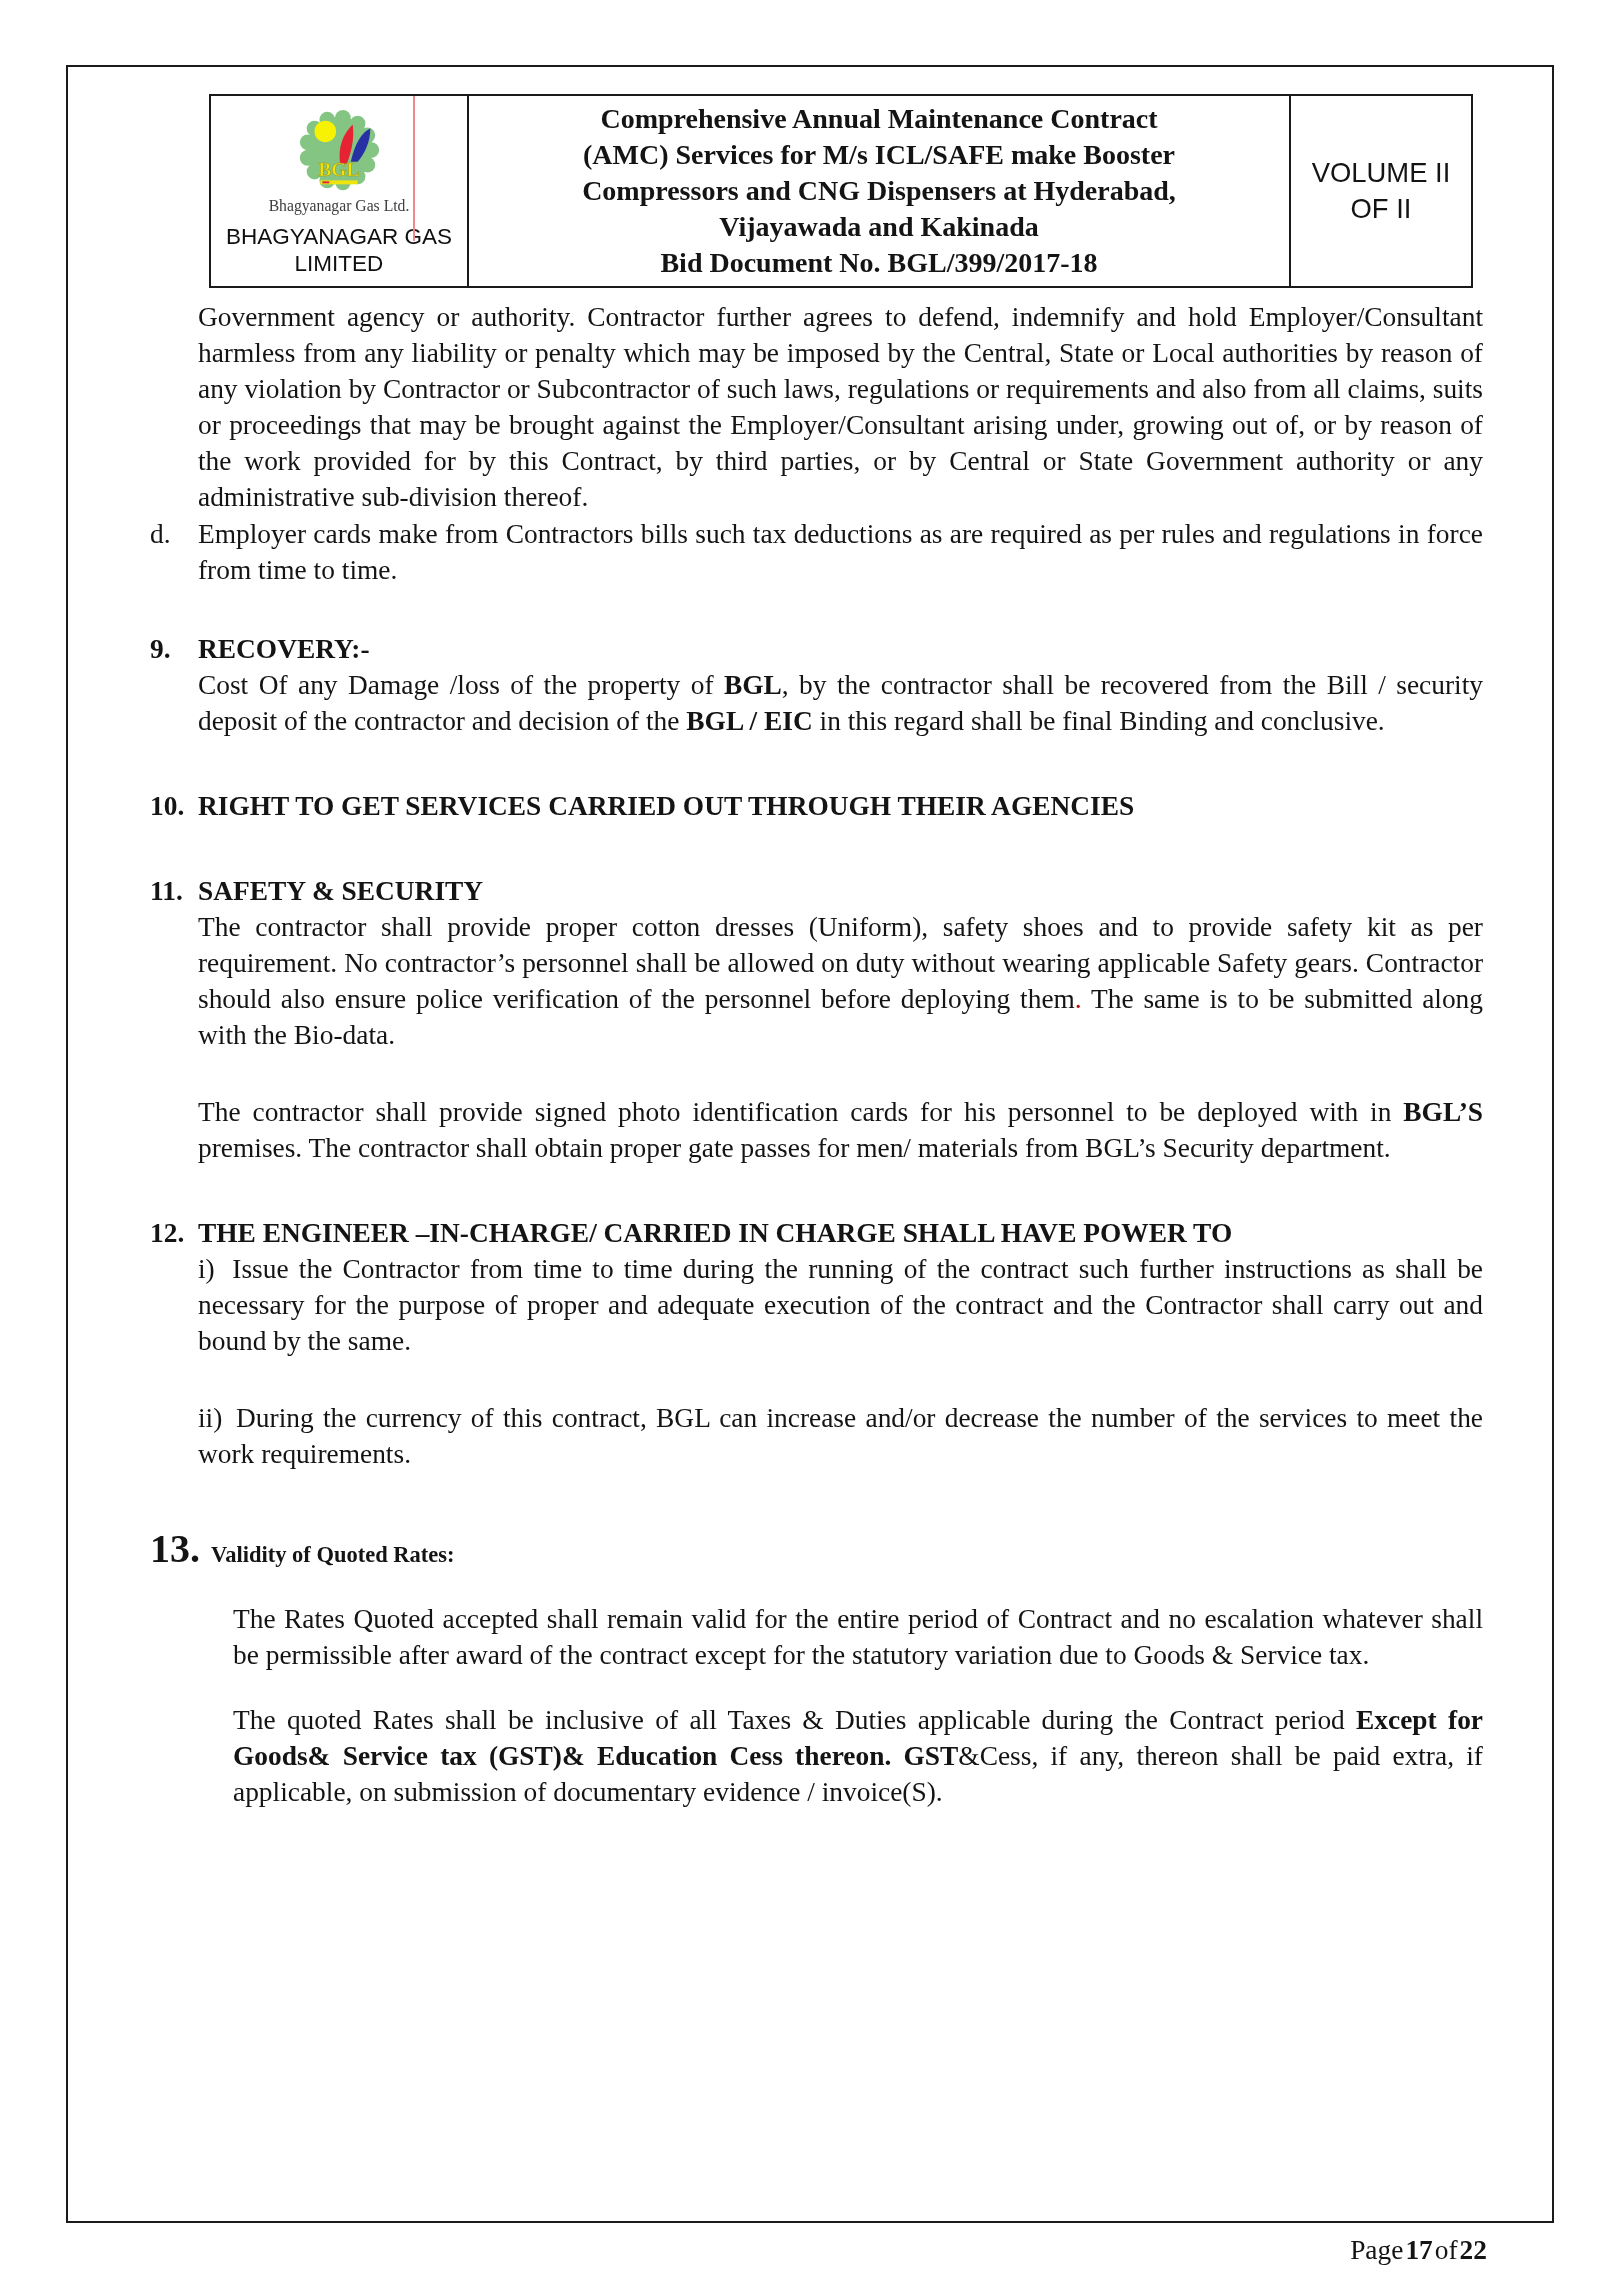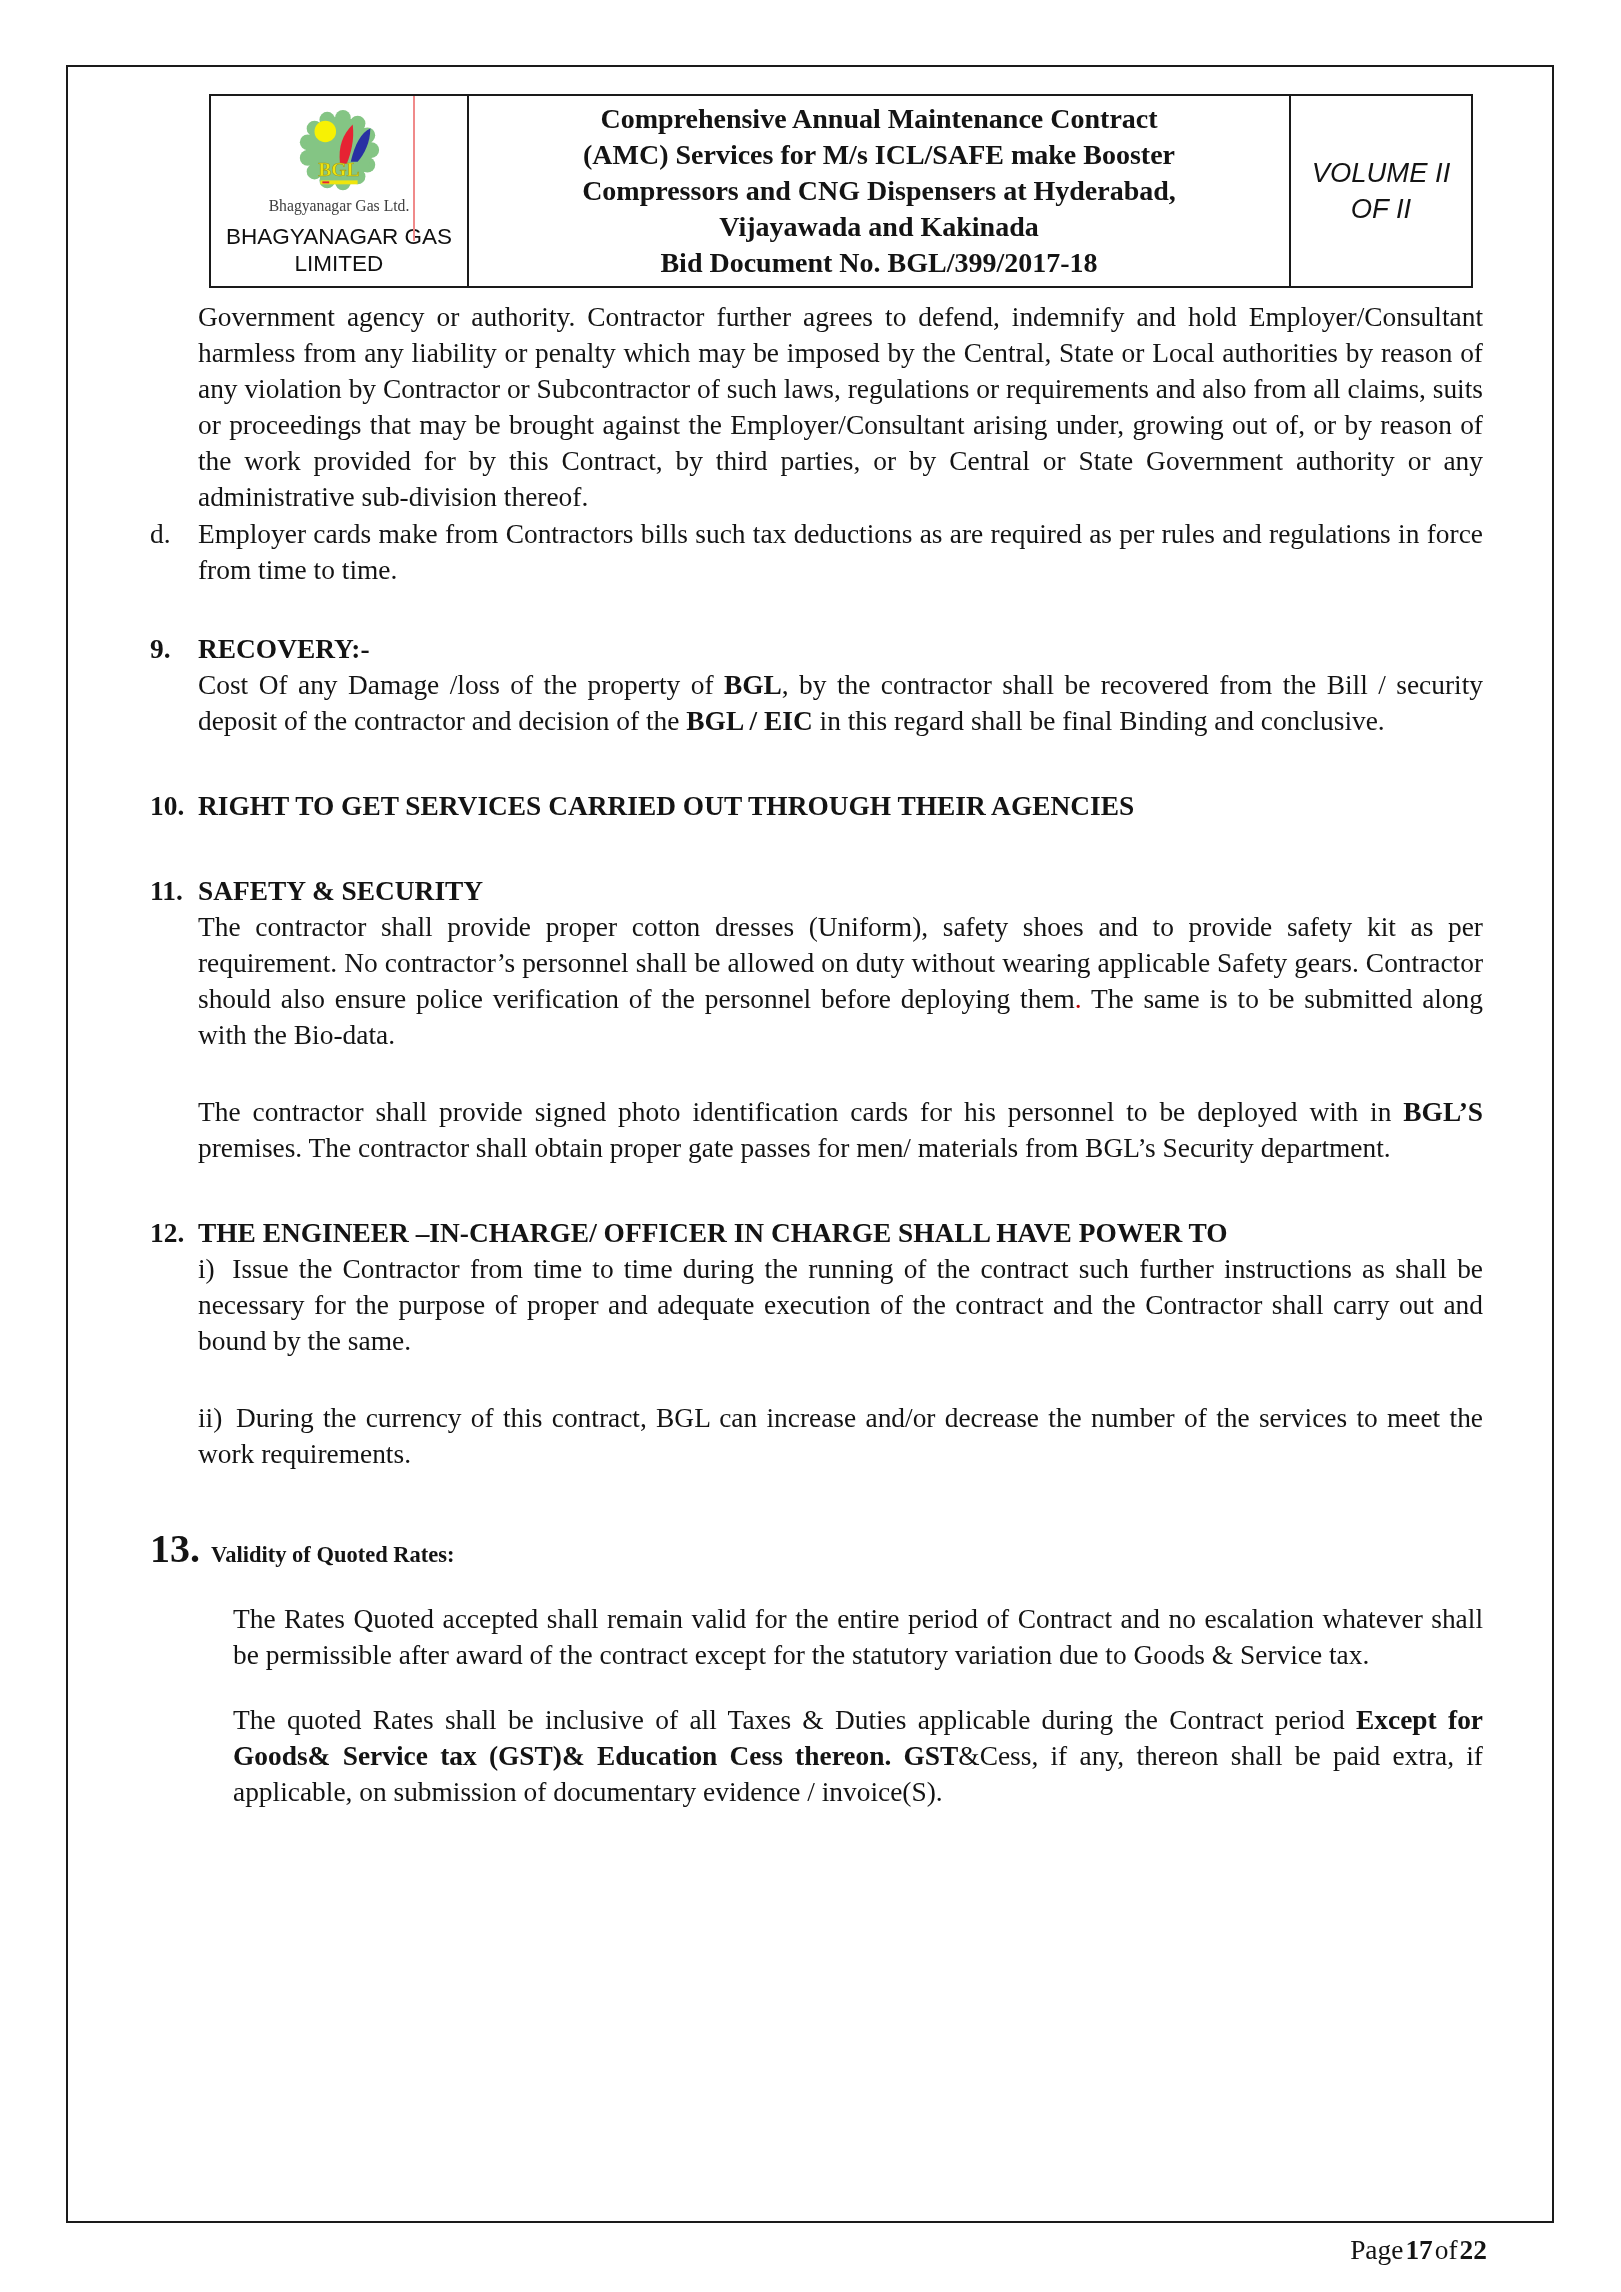--- a/index.html
+++ b/index.html
@@ -31,21 +31,21 @@
     margin-top:6.9px; color:#101010;
   }
   .cell-title {
     flex:1; border-right:2px solid #1a1a1a; text-align:center;
     font-weight:bold; font-size:28px; line-height:36px;
     padding-top:5.9px; padding-bottom:4.9px;
   }
   .cell-volume {
     width:180px; display:flex; align-items:center; justify-content:center;
     font-family:"Liberation Sans", sans-serif; font-size:27.4px; line-height:36px;
-    text-align:center; color:#141414;font-style:italic;
+    text-align:center; color:#141414;
   }
   
   p { margin:0; }
   .bt { font-size:27.4px; line-height:36px; }
   .just { text-align:justify; }
   .intro { margin:10.8px 0 0 48px; }
   .item { display:flex; margin-top:1px; }
   .item-label { width:48px; flex:none; }
   .item-body { flex:1; text-align:justify; }
   .sec { display:flex; font-weight:bold; margin-top:43px; }
@@ -139,21 +139,21 @@
 
   <div class="bt sec" style="margin-top:49px;">
     <span class="sec-label">11.</span>
     <span>SAFETY &amp; SECURITY</span>
   </div>
   <p class="bt just sec-body"><span>The contractor shall provide proper cotton dresses (Uniform), safety shoes and to provide safety kit as per requirement. No contractor’s personnel shall be allowed on duty without wearing applicable Safety gears. Contractor should also ensure police verification of the personnel before deploying them</span><span class="red">.</span><span> The same is to be submitted along with the Bio-data.</span></p>
   <p class="bt just sec-body gap-para"><span>The contractor shall provide signed photo identification cards for his personnel to be deployed with in </span><b>BGL’S</b><span> premises. The contractor shall obtain proper gate passes for men/ materials from BGL’s Security department.</span></p>
 
   <div class="bt sec" style="margin-top:49px;">
     <span class="sec-label">12.</span>
-    <span>THE ENGINEER –IN-CHARGE/ OFFICER IN CHARGE SHALL HAVE POWER TO</span>
+    <span>THE ENGINEER –IN-CHARGE/ CARRIED IN CHARGE SHALL HAVE POWER TO</span>
   </div>
   <p class="bt just sec-body"><span class="inline-label">i)</span><span>Issue the Contractor from time to time during the running of the contract such further instructions as shall be necessary for the purpose of proper and adequate execution of the contract and the Contractor shall carry out and bound by the same.</span></p>
   <p class="bt just sec-body gap-para"><span class="inline-label" style="margin-right:13.7px;">ii)</span><span>During the currency of this contract, BGL can increase and/or decrease the number of the services to meet the work requirements.</span></p>
 
   <div class="sec13">
     <span class="sec13-label">13.</span>
     <span class="sec13-title">Validity of Quoted Rates:</span>
   </div>
   <p class="bt just para13">The Rates Quoted accepted shall remain valid for the entire period of Contract and no escalation whatever shall be permissible after award of the contract except for the statutory variation due to Goods &amp; Service tax.</p>
   <p class="bt just para13"><span>The quoted Rates shall be inclusive of all Taxes &amp; Duties applicable during the Contract period </span><b>Except for  Goods&amp; Service tax (GST)&amp; Education Cess thereon. GST</b><span>&amp;Cess, if any, thereon shall be paid extra, if applicable, on submission of documentary evidence / invoice(S).</span></p>

